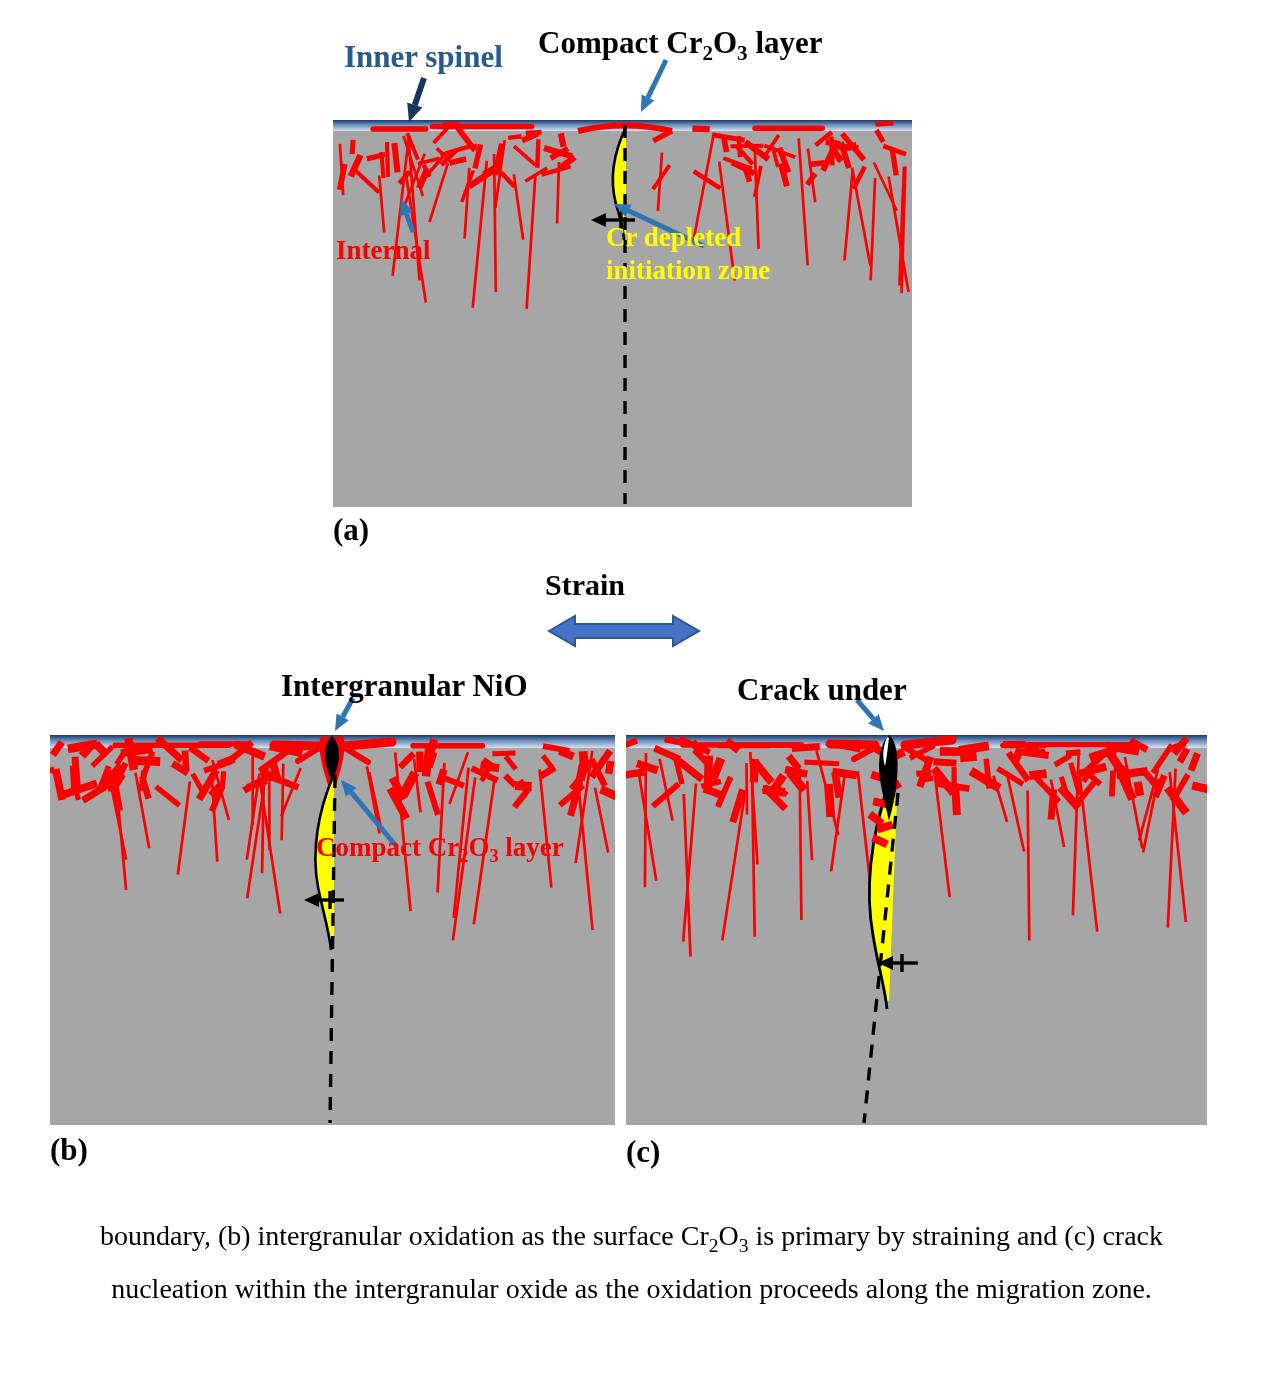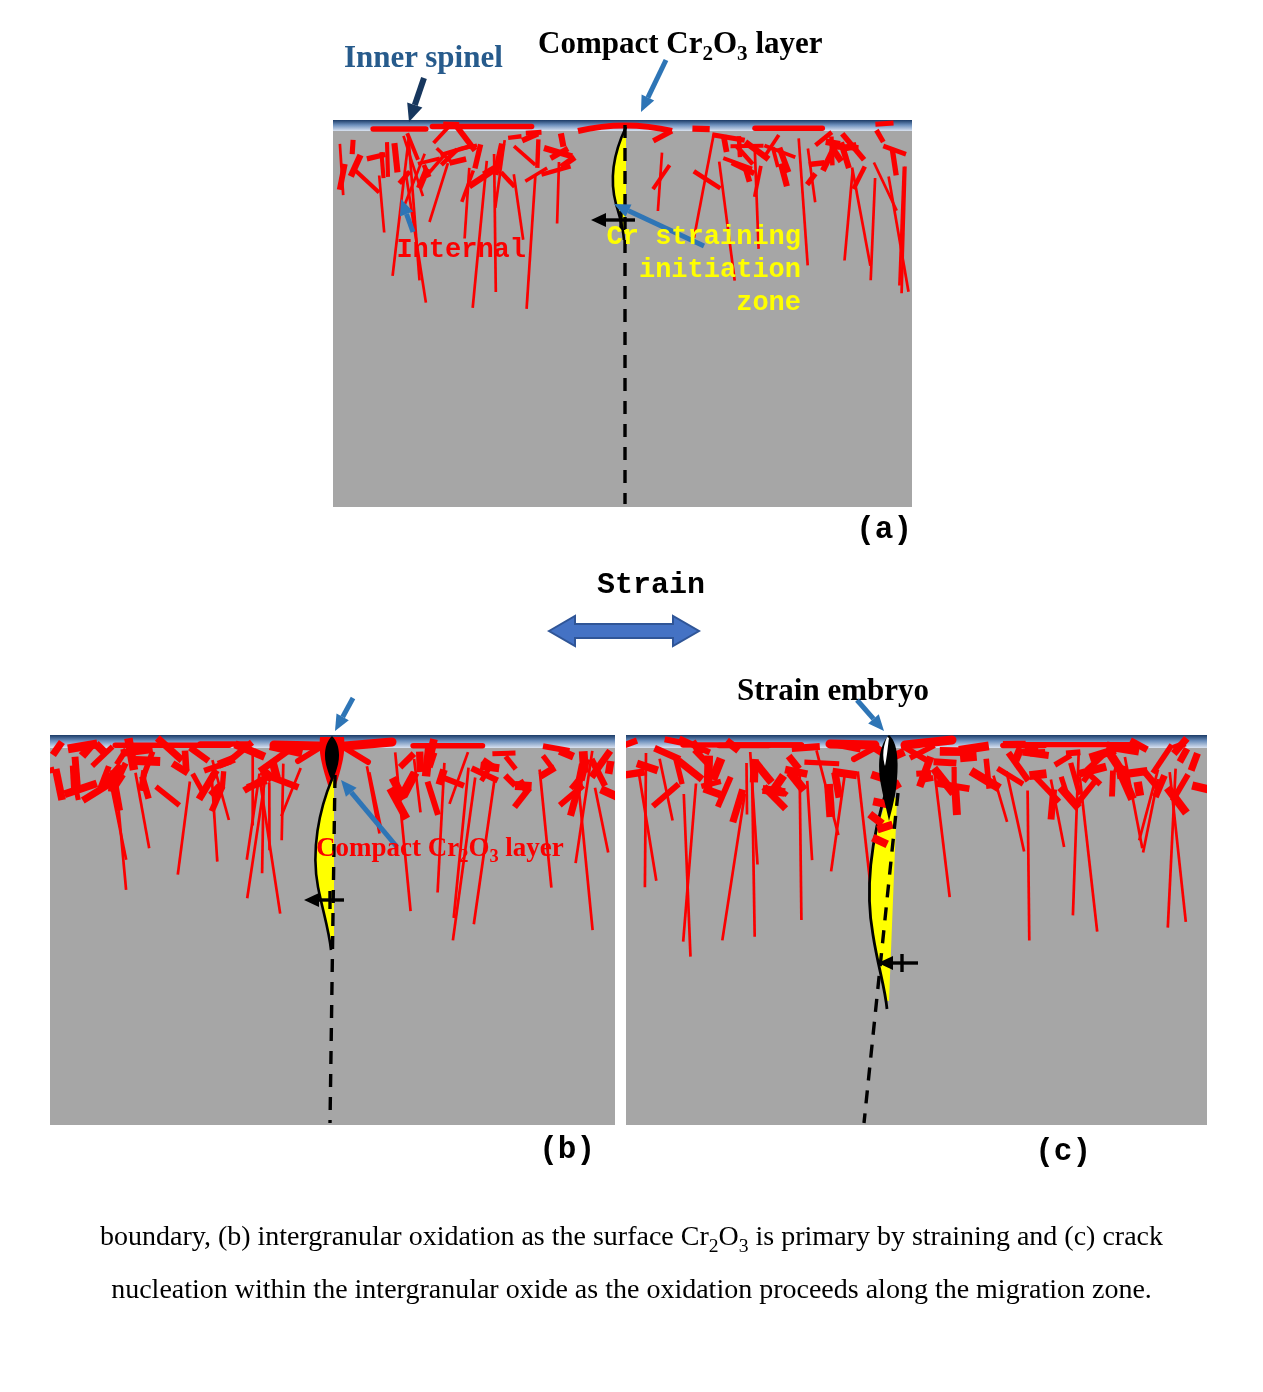--- a/index.html
+++ b/index.html
@@ -2,21 +2,21 @@
 <html><head>
 <meta charset="utf-8">
 <style>
   html,body{margin:0;padding:0;background:#fff;}
   #page{position:relative;width:1249px;height:1392px;background:#fff;overflow:hidden;
         font-family:"Liberation Serif","DejaVu Serif",serif;}
   .panel{position:absolute;}
   .panel svg{display:block;}
   .lbl{position:absolute;font-weight:bold;white-space:nowrap;line-height:1.08;}
   .lbl sub{font-size:68%;}
-  .ctr{text-align:right;font-family:Liberation Mono, monospace;}
+  .ctr{text-align:left;}
   #overlay{position:absolute;left:0;top:0;pointer-events:none;}
   #caption{position:absolute;left:0;top:1214px;width:1263px;text-align:center;
            font-size:28px;line-height:43px;color:#000;}
   #caption .cap-line{white-space:nowrap;}
   #caption sub{font-size:70%;}
 </style>
 </head>
 <body>
 
 <div id="page">
@@ -504,31 +504,32 @@
       </g>
       <polygon points="549,631 575,616 575,624 673,624 673,616 699,631 673,646 673,638 575,638 575,646" fill="#4472C4" stroke="#2F5597" stroke-width="2"></polygon>
     </svg>
 
   <div class="lbl" style="left:344px;top:40px;font-size:31px;color:#275B8C;">Inner spinel</div>
   <div class="lbl" style="left:538px;top:26px;font-size:31px;color:#000;"><span>Compact Cr</span><sub>2</sub><span>O</span><sub>3</sub><span> layer</span></div>
   <div class="lbl ctr" style="left:336px;top:234px;width:190px;font-size:27px;line-height:33px;color:#FB0000;white-space:normal;">
     <div>Internal</div>
   </div>
   <div class="lbl ctr" style="left:606px;top:221px;width:195px;font-size:27px;line-height:33px;color:#FFFF00;white-space:normal;">
-    <div>Cr straining</div>
+    <div>Cr depleted</div>
     <div>initiation zone</div>
   </div>
   <div class="lbl ctr" style="left:333px;top:513px;width:579px;font-size:31px;color:#000;">(a)</div>
 
   <div class="lbl ctr" style="left:545px;top:569px;width:160px;font-size:30px;color:#000000;">Strain</div>
 
+  <div class="lbl" style="left:281px;top:669px;font-size:31px;color:#000;">Intergranular NiO</div>
   <div class="lbl" style="left:316px;top:833px;font-size:27px;color:#FB0000;"><span>Compact Cr</span><sub>2</sub><span>O</span><sub>3</sub><span> layer</span></div>
   <div class="lbl ctr" style="left:50px;top:1133px;width:545px;font-size:31px;color:#000;">(b)</div>
 
-  <div class="lbl" style="left:737px;top:673px;font-size:31px;color:#000;">Strain embryo</div>
+  <div class="lbl" style="left:737px;top:673px;font-size:31px;color:#000;">Crack under</div>
   <div class="lbl ctr" style="left:626px;top:1135px;width:465px;font-size:31px;color:#000;">(c)</div>
 
   <div id="caption">
     <div class="cap-line"><span>boundary, (b) intergranular oxidation as the surface Cr</span><sub>2</sub><span>O</span><sub>3</sub><span> is primary by straining and (c) crack</span></div>
     <div class="cap-line"><span>nucleation within the intergranular oxide as the oxidation proceeds along the migration zone.</span></div>
   </div>
 
 </div>
 
 </body></html>

